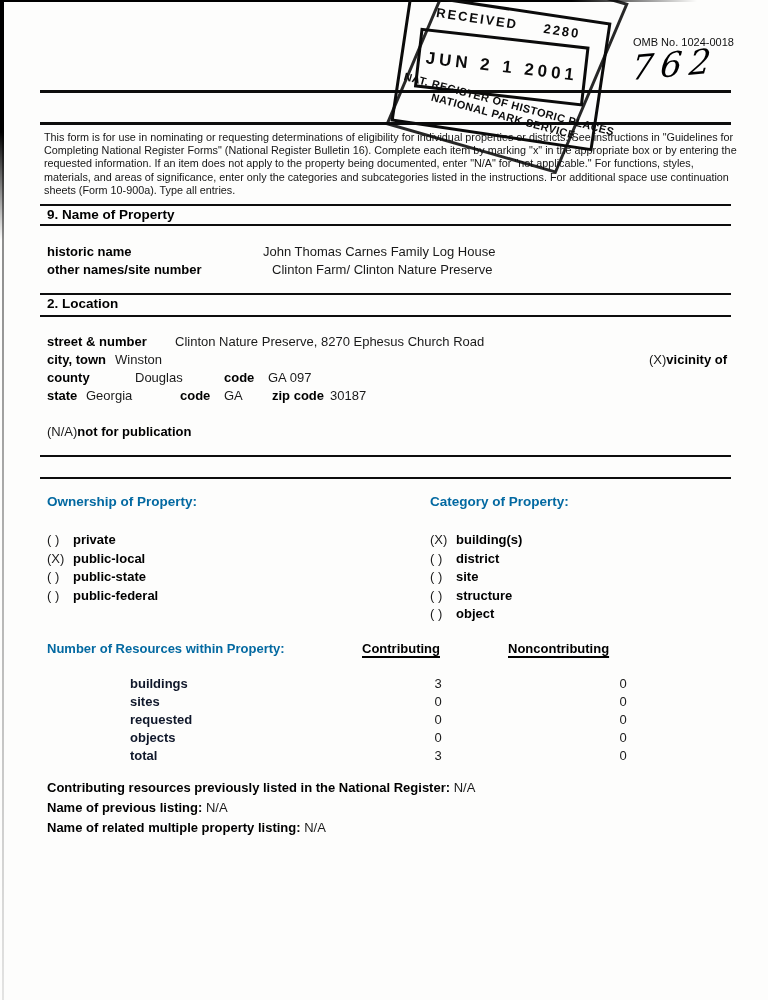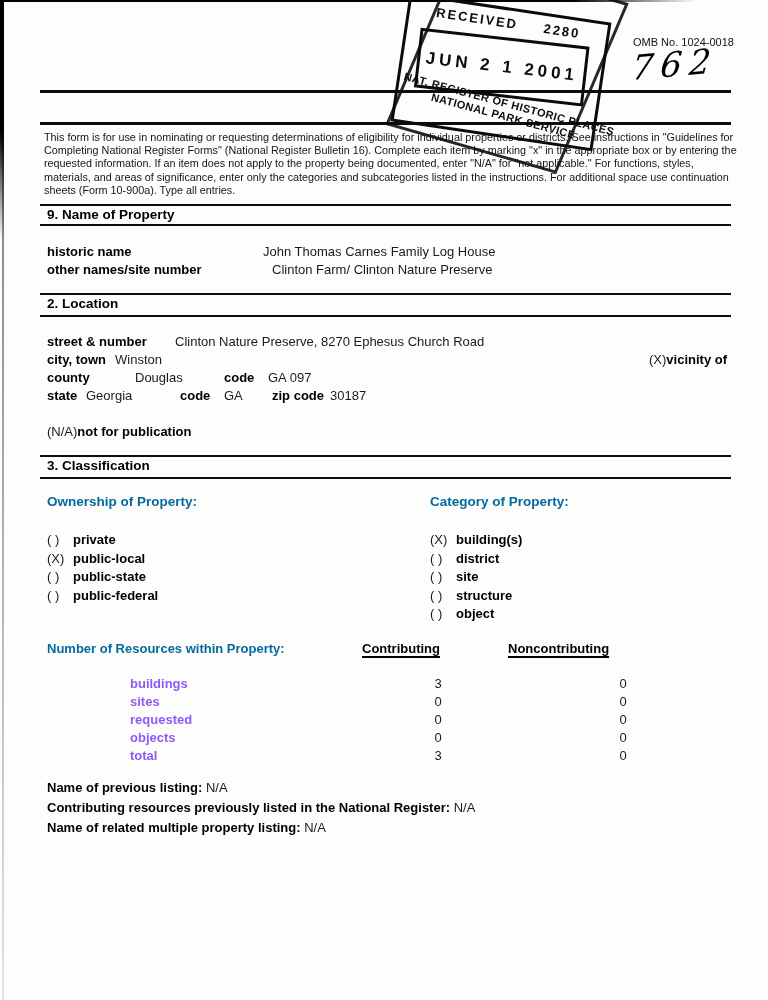--- a/index.html
+++ b/index.html
@@ -76,21 +76,21 @@
   
   .col-h{position:absolute;font-size:13.5px;font-weight:bold;color:#0369a1;}
   .opt{height:18.5px;font-size:13px;white-space:nowrap;}
   .opt .mk{display:inline-block;width:26px;color:#1a1a1a;}
   .opt .lb{font-weight:bold;color:#000;}
   .list{position:absolute;}
   
   .res-col-h{position:absolute;font-size:13px;font-weight:bold;color:#000;
     text-decoration:underline;text-decoration-thickness:2px;text-underline-offset:3px;}
   .res-row{position:absolute;height:18px;font-size:13px;}
-  .res-label{position:absolute;left:90px;font-weight:bold;color:#8b5cf6;}
+  .res-label{position:absolute;left:90px;font-weight:bold;color:#0f172a;}
   .res-c{position:absolute;left:383px;width:30px;text-align:center;color:#1a1a1a;}
   .res-n{position:absolute;left:568px;width:30px;text-align:center;color:#1a1a1a;}
   
   .foot{position:absolute;left:47px;top:778px;font-size:13px;line-height:20px;color:#000;}
   .foot .val{font-weight:normal;color:#1a1a1a;}
 </style>
 </head>
 <body>
 
 <div class="page">
@@ -159,21 +159,20 @@
     <span class="v abs" style="left:177px;">GA</span>
     <span class="b abs" style="left:225px;">zip code</span>
     <span class="v abs" style="left:283px;">30187</span>
   </div>
 
   <div class="row" style="left:47px;top:424px;width:690px;">
     <span class="v">(N/A)</span><span class="b">not for publication</span>
   </div>
 
   <div class="rule" style="top:455px;height:2px;"></div>
-  <div class="sec-head" style="top:458px;">3.  Classification</div>
   <div class="rule" style="top:477px;height:2px;"></div>
 
   <div class="col-h" style="left:47px;top:494px;">Ownership of Property:</div>
   <div class="col-h" style="left:430px;top:494px;">Category of Property:</div>
 
   <div class="list" style="left:47px;top:532px;">
     <div class="opt"><span class="mk">( )</span><span class="lb">private</span></div>
     <div class="opt"><span class="mk">(X)</span><span class="lb">public-local</span></div>
     <div class="opt"><span class="mk">( )</span><span class="lb">public-state</span></div>
     <div class="opt"><span class="mk">( )</span><span class="lb">public-federal</span></div>
@@ -211,18 +210,18 @@
     <span class="res-c">0</span>
     <span class="res-n">0</span>
   </div>
   <div class="res-row" style="left:40px;top:748px;width:691px;">
     <span class="res-label">total</span>
     <span class="res-c">3</span>
     <span class="res-n">0</span>
   </div>
 
   <div class="foot">
+    <div><span class="b">Contributing resources previously listed in the National Register:</span> <span class="val">N/A</span></div>
     <div><span class="b">Name of previous listing:</span> <span class="val">N/A</span></div>
-    <div><span class="b">Contributing resources previously listed in the National Register:</span> <span class="val">N/A</span></div>
     <div><span class="b">Name of related multiple property listing:</span> <span class="val">N/A</span></div>
   </div>
 
 </div>
 
 </body></html>

